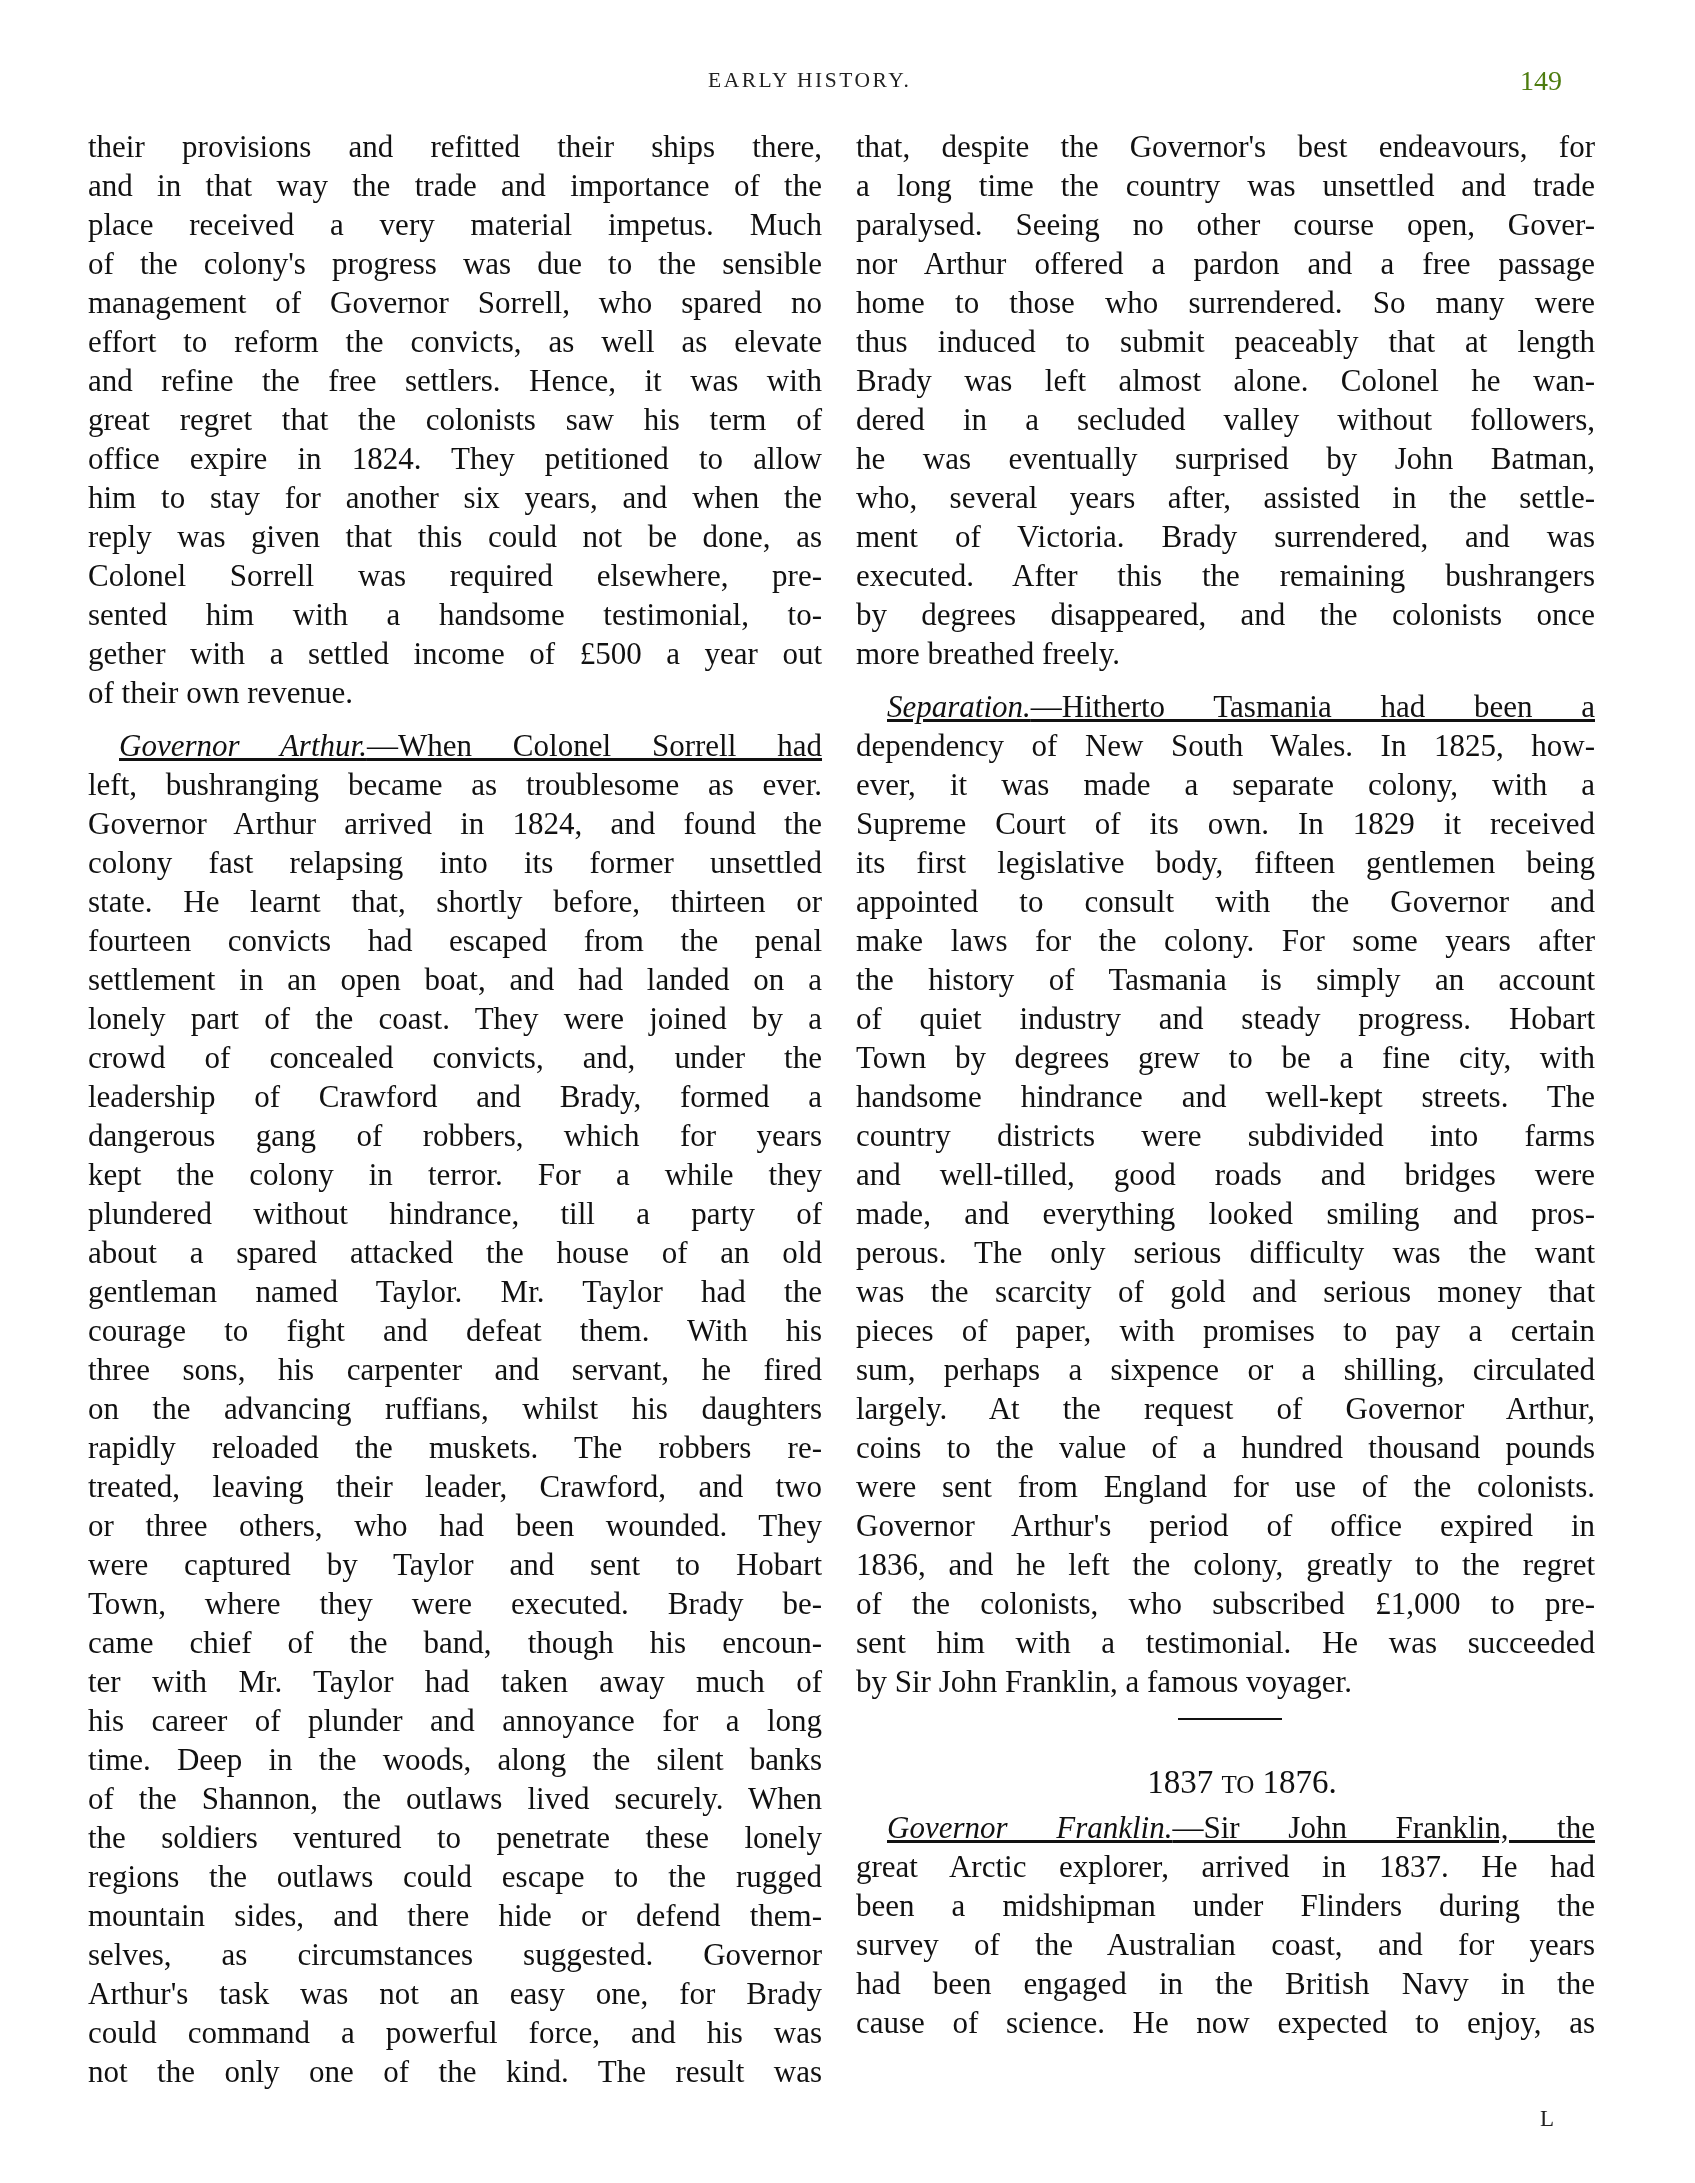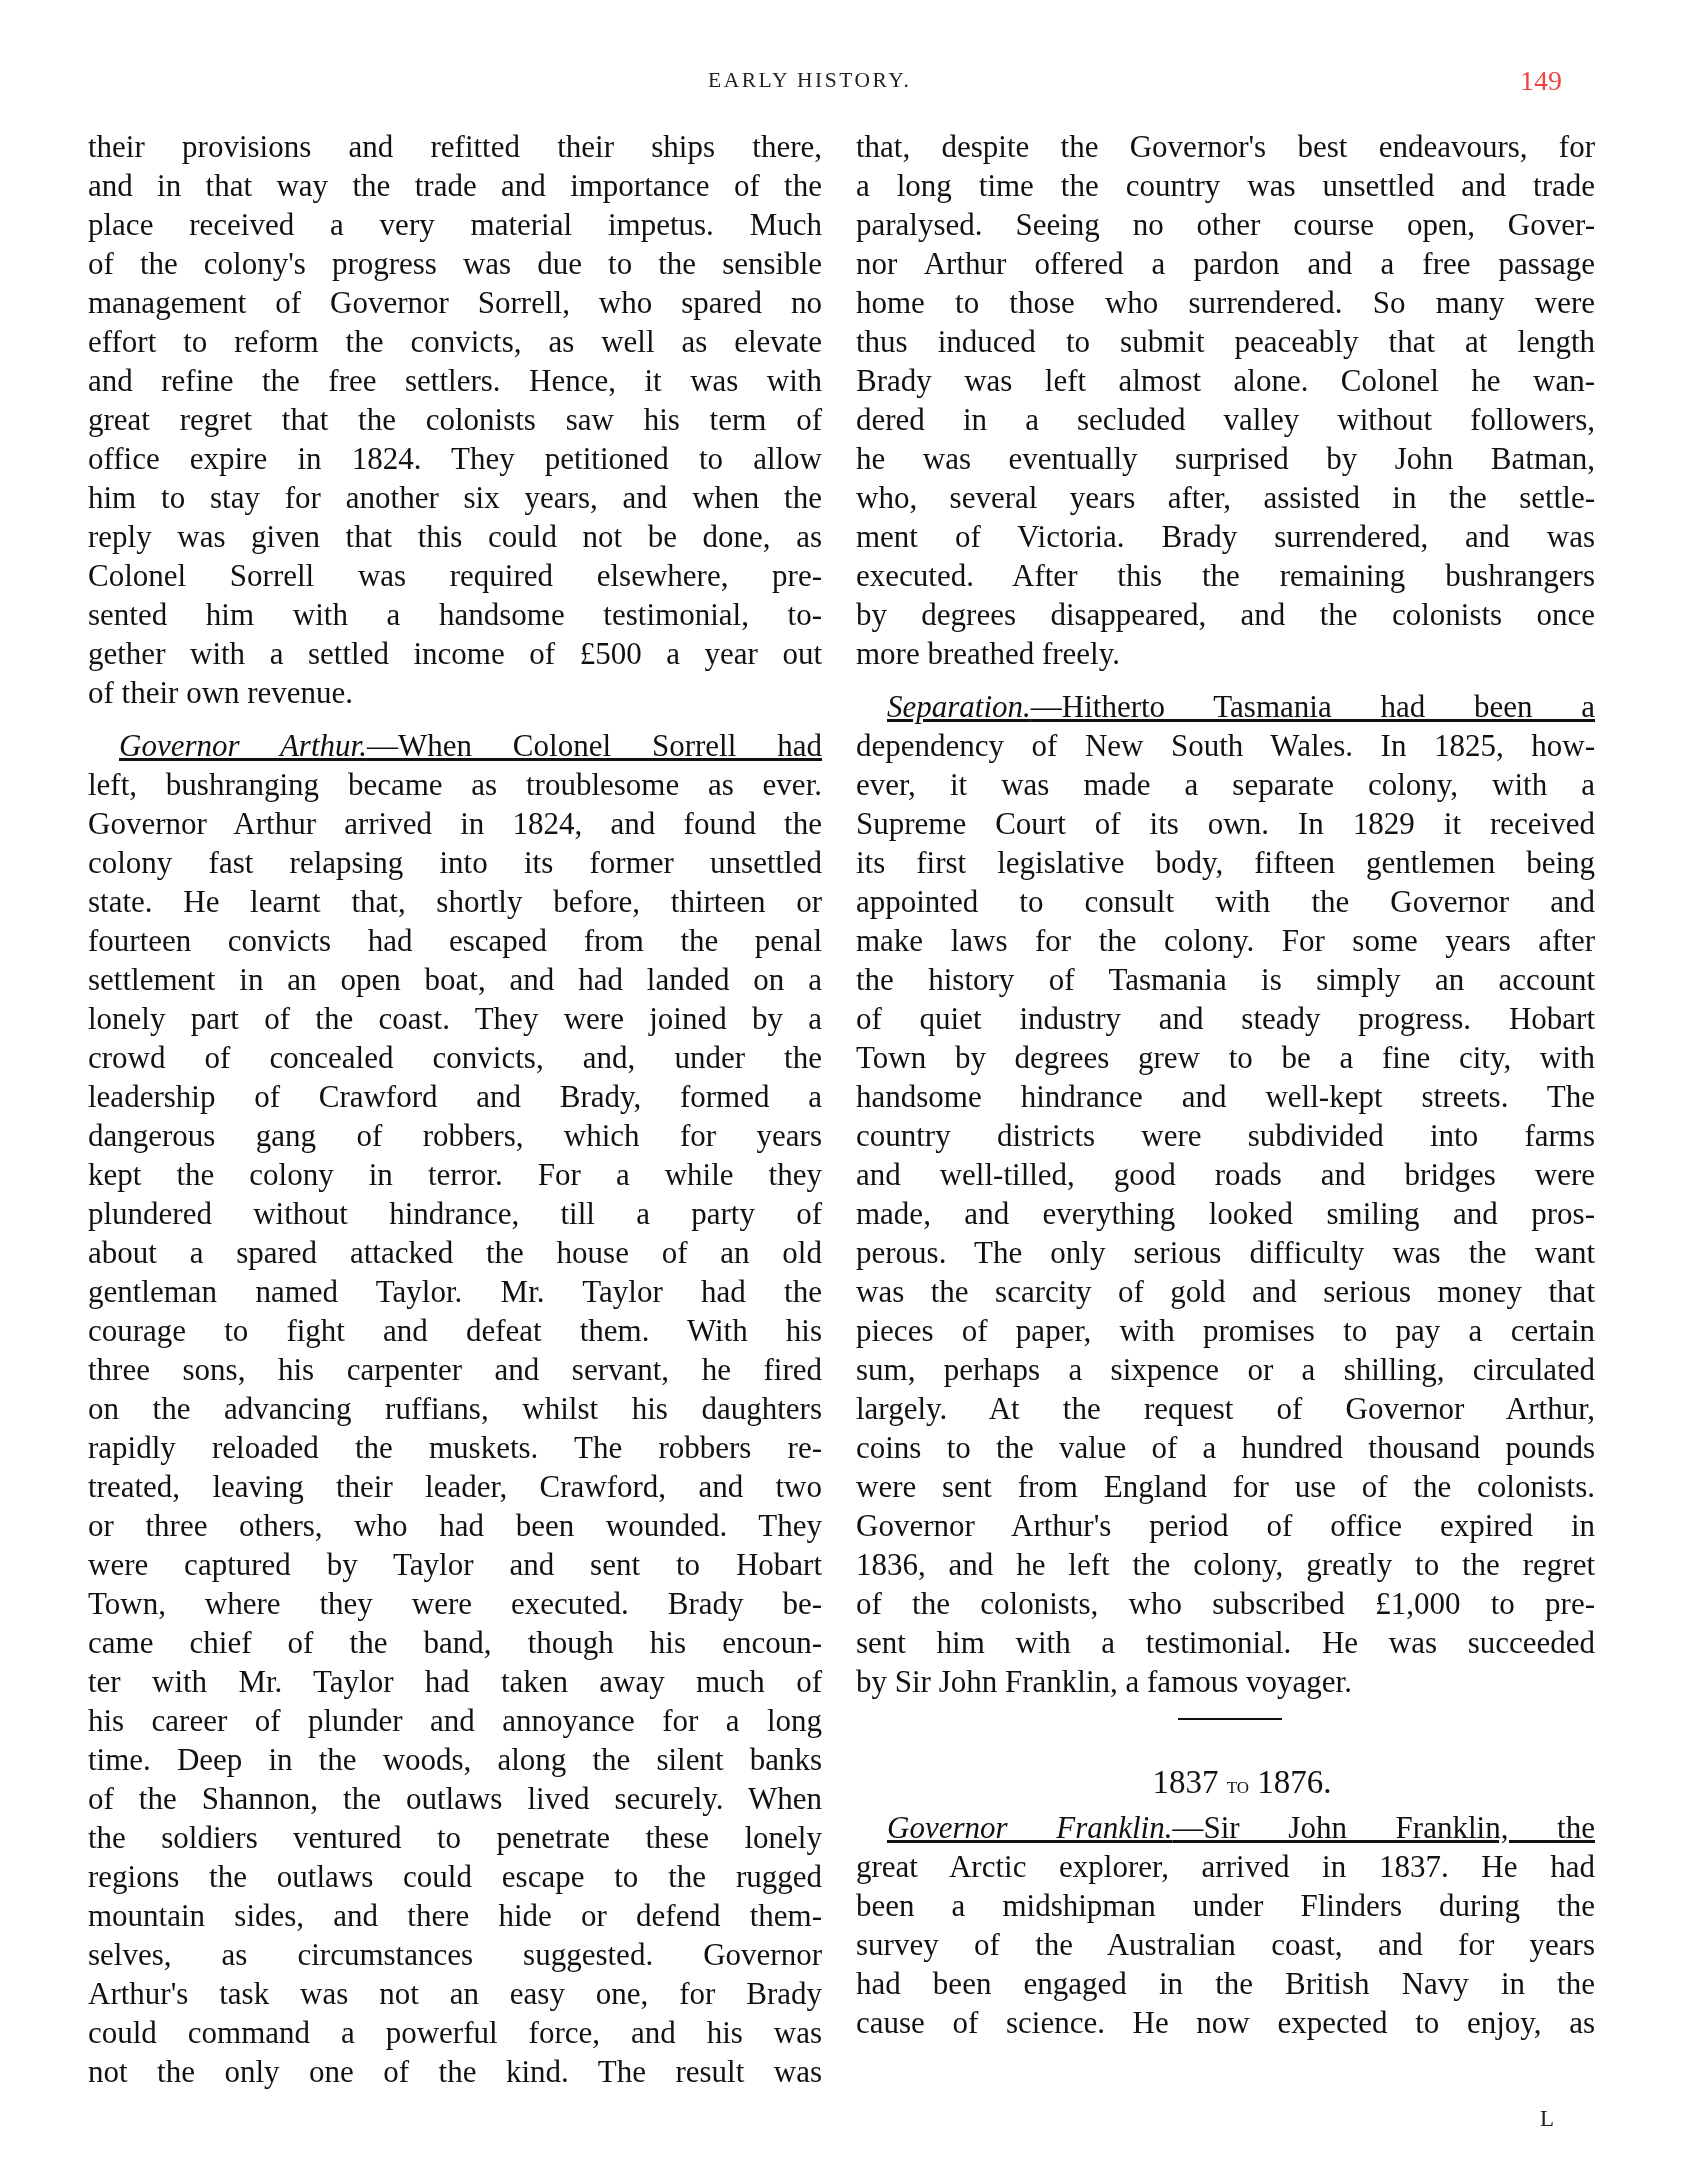--- a/index.html
+++ b/index.html
@@ -1,32 +1,32 @@
 <!DOCTYPE html>
 <html style="font-size:13.2px"><head>
 <meta charset="utf-8">
 <style>
   html, body { margin: 0; padding: 0; background: #ffffff; }
   body { width: 1696px; height: 2183px; position: relative; overflow: hidden; }
   .page { position: absolute; left: 0; top: 0; width: 1696px; height: 2183px; background: #fff; color: #111; font-family: "Liberation Serif", "DejaVu Serif", serif; }
   .running-head { position: absolute; top: 68px; left: 0; width: 1696px; height: 33px; }
   .running-title { position: absolute; left: 708px; top: 0; font-size: 21.5px; letter-spacing: 2.5px; color: #222; }
-  .page-number { position: absolute; left: 1520px; top: -3.3px; font-size: 28px; color: #ef4444; }
+  .page-number { position: absolute; left: 1520px; top: -3.3px; font-size: 28px; color: #4d7c0f; }
   .column { position: absolute; top: 127px; }
   .col-left { left: 88px; width: 734px; }
   .col-right { left: 856px; width: 739px; }
   .line { display: block; height: 39px; line-height: 39px; font-size: 31px; text-align: justify; text-align-last: justify; white-space: nowrap; overflow: visible; }
   .line.last { text-align-last: left; }
   .line.indent { padding-left: 31px; text-decoration: underline; }
   .para-gap { height: 14px; }
   .ital { font-style: italic; }
   .rule-wrap { height: 56px; position: relative; }
   .section-rule { position: absolute; left: 322px; top: 16.5px; width: 104px; height: 2.5px; background: #111; }
   .section-heading { display: block; height: 51px; line-height: 51px; font-size: 33px; text-align: center; padding-left: 33px; }
-  .section-heading .sc { font-size: 17px; text-align: center; }
+  .section-heading .sc { font-size: 25px; text-align: center; }
   .signature-mark { position: absolute; left: 1540px; top: 2106px; font-size: 23px; color: #222; }
 </style>
 </head>
 <body>
 
 <div class="page">
 
   <div class="running-head">
     <span class="running-title">EARLY HISTORY.</span>
     <span class="page-number">149</span>

